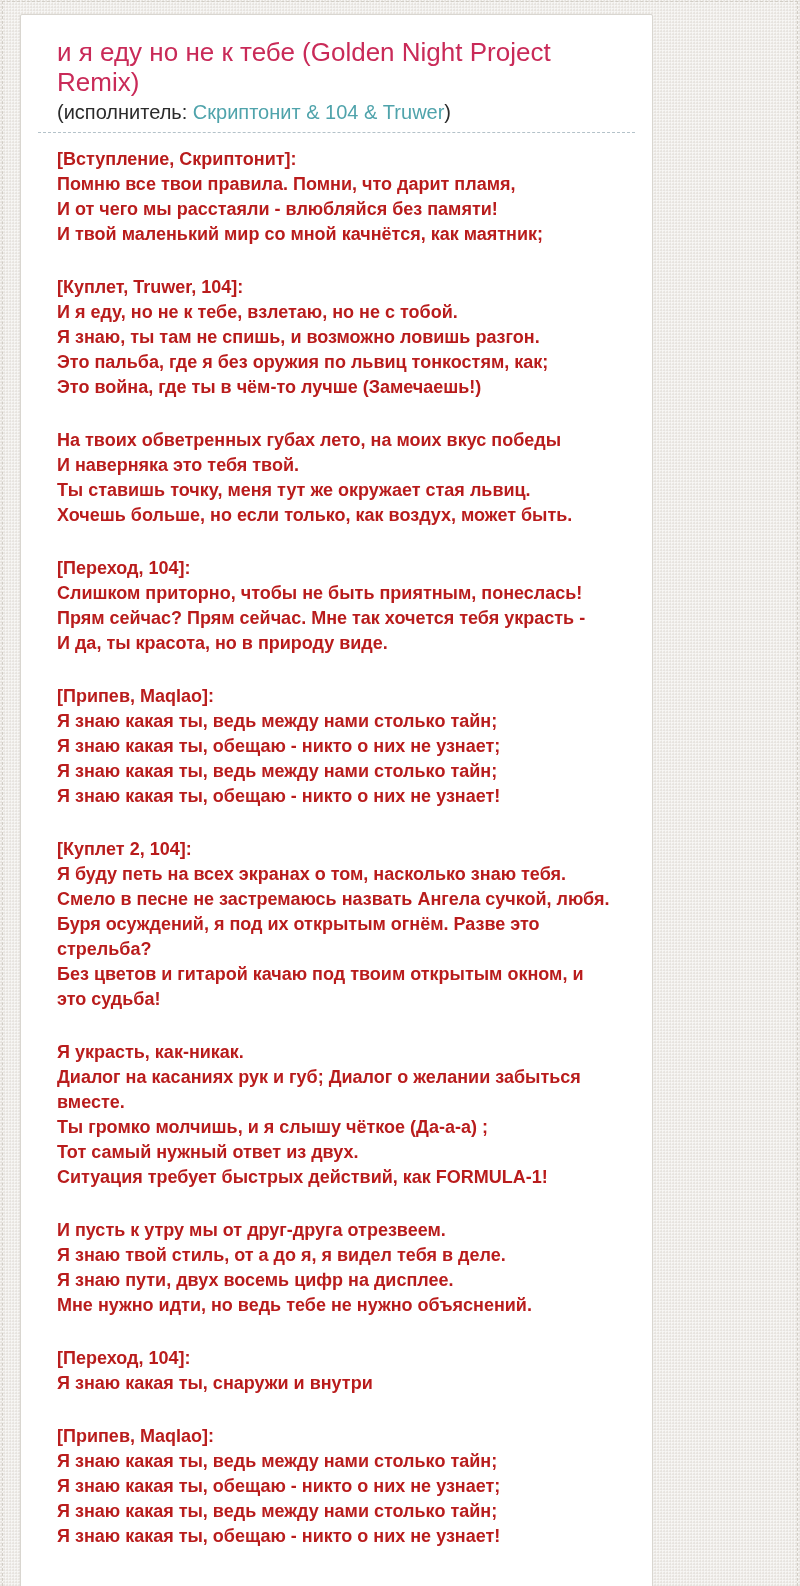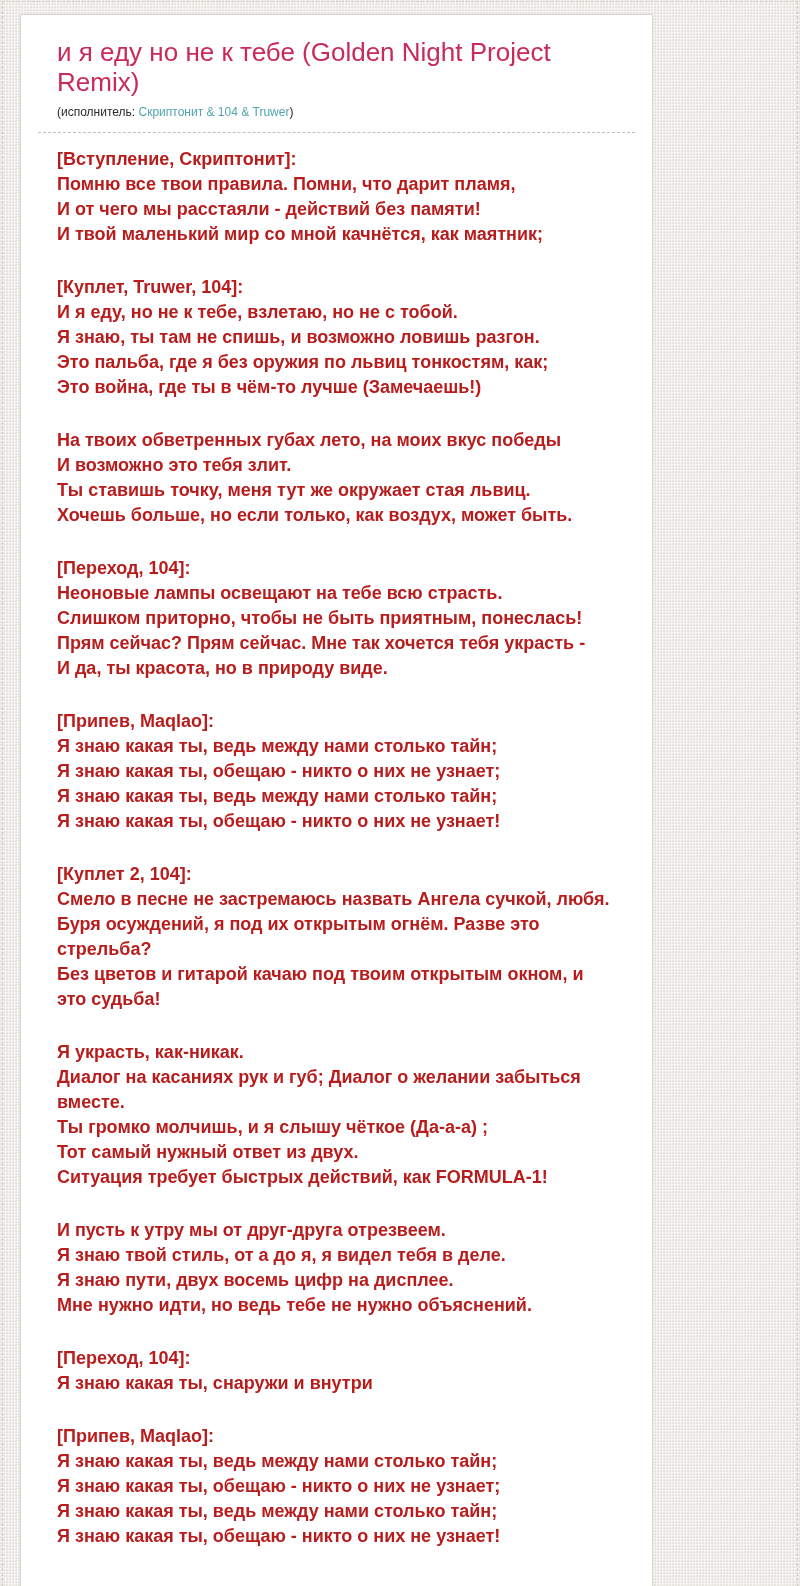--- a/index.html
+++ b/index.html
@@ -39,21 +39,21 @@
     border-bottom: 1px dashed #b4c2c9;
   }
   .song-title {
     margin: 0 0 4px 0;
     font-size: 26px;
     line-height: 30px;
     font-weight: 400;
     color: var(--title-color, #c92a58);
   }
   .artist-line {
-    font-size: 12px;
+    font-size: 20px;
     line-height: 22px;
     color: #2b2b2b;
   }
   .artist-link {
     color: var(--link-color, #4fa3ab);
     text-decoration: none;
     cursor: pointer;
   }
   .lyrics {
     padding: 14px 19px 45px 19px;
@@ -75,52 +75,52 @@
   <div class="song-header">
     <h1 class="song-title">и я еду но не к тебе (Golden Night Project Remix)</h1>
     <div class="artist-line">
       <span>(исполнитель: </span><a href="#" class="artist-link">Скриптонит &amp; 104 &amp; Truwer</a><span>)</span>
     </div>
   </div>
   <div class="lyrics" id="lyrics">
       <div class="stanza">
         <div class="lyric-line">[Вступление, Скриптонит]:</div>
         <div class="lyric-line">Помню все твои правила. Помни, что дарит пламя,</div>
-        <div class="lyric-line">И от чего мы расстаяли - действий без памяти!</div>
+        <div class="lyric-line">И от чего мы расстаяли - влюбляйся без памяти!</div>
         <div class="lyric-line">И твой маленький мир со мной качнётся, как маятник;</div>
       </div>
       <div class="stanza">
         <div class="lyric-line">[Куплет, Truwer, 104]:</div>
         <div class="lyric-line">И я еду, но не к тебе, взлетаю, но не с тобой.</div>
         <div class="lyric-line">Я знаю, ты там не спишь, и возможно ловишь разгон.</div>
         <div class="lyric-line">Это пальба, где я без оружия по львиц тонкостям, как;</div>
         <div class="lyric-line">Это война, где ты в чём-то лучше (Замечаешь!)</div>
       </div>
       <div class="stanza">
         <div class="lyric-line">На твоих обветренных губах лето, на моих вкус победы</div>
-        <div class="lyric-line">И возможно это тебя злит.</div>
+        <div class="lyric-line">И наверняка это тебя твой.</div>
         <div class="lyric-line">Ты ставишь точку, меня тут же окружает стая львиц.</div>
         <div class="lyric-line">Хочешь больше, но если только, как воздух, может быть.</div>
       </div>
       <div class="stanza">
         <div class="lyric-line">[Переход, 104]:</div>
-        <div class="lyric-line">Неоновые лампы освещают на тебе всю страсть.</div>
         <div class="lyric-line">Слишком приторно, чтобы не быть приятным, понеслась!</div>
         <div class="lyric-line">Прям сейчас? Прям сейчас. Мне так хочется тебя украсть -</div>
         <div class="lyric-line">И да, ты красота, но в природу виде.</div>
       </div>
       <div class="stanza">
         <div class="lyric-line">[Припев, Maqlao]:</div>
         <div class="lyric-line">Я знаю какая ты, ведь между нами столько тайн;</div>
         <div class="lyric-line">Я знаю какая ты, обещаю - никто о них не узнает;</div>
         <div class="lyric-line">Я знаю какая ты, ведь между нами столько тайн;</div>
         <div class="lyric-line">Я знаю какая ты, обещаю - никто о них не узнает!</div>
       </div>
       <div class="stanza">
         <div class="lyric-line">[Куплет 2, 104]:</div>
+        <div class="lyric-line">Я буду петь на всех экранах о том, насколько знаю тебя.</div>
         <div class="lyric-line">Смело в песне не застремаюсь назвать Ангела сучкой, любя.</div>
         <div class="lyric-line">Буря осуждений, я под их открытым огнём. Разве это стрельба?</div>
         <div class="lyric-line">Без цветов и гитарой качаю под твоим открытым окном, и это судьба!</div>
       </div>
       <div class="stanza">
         <div class="lyric-line">Я украсть, как-никак.</div>
         <div class="lyric-line">Диалог на касаниях рук и губ; Диалог о желании забыться вместе.</div>
         <div class="lyric-line">Ты громко молчишь, и я слышу чёткое (Да-а-а) ;</div>
         <div class="lyric-line">Тот самый нужный ответ из двух.</div>
         <div class="lyric-line">Ситуация требует быстрых действий, как FORMULA-1!</div>

